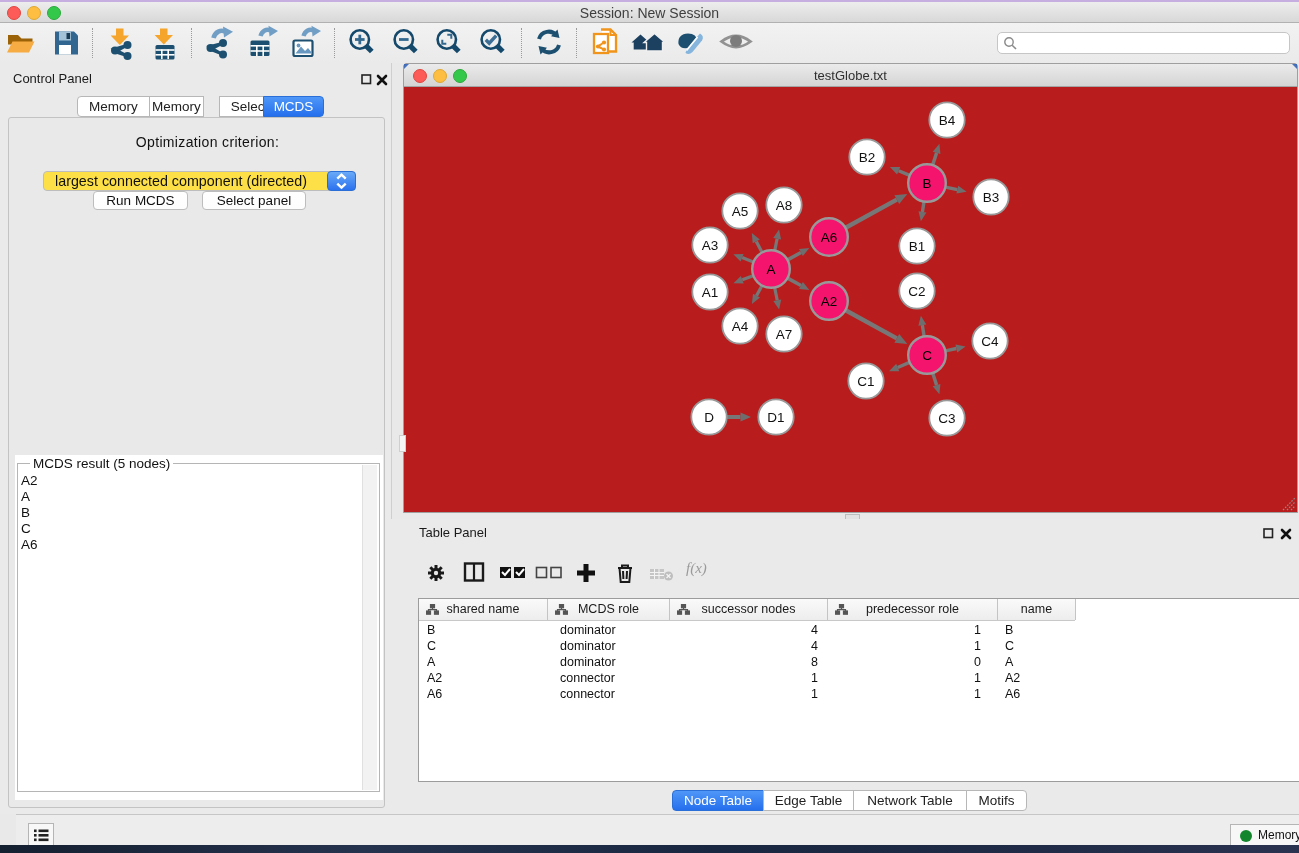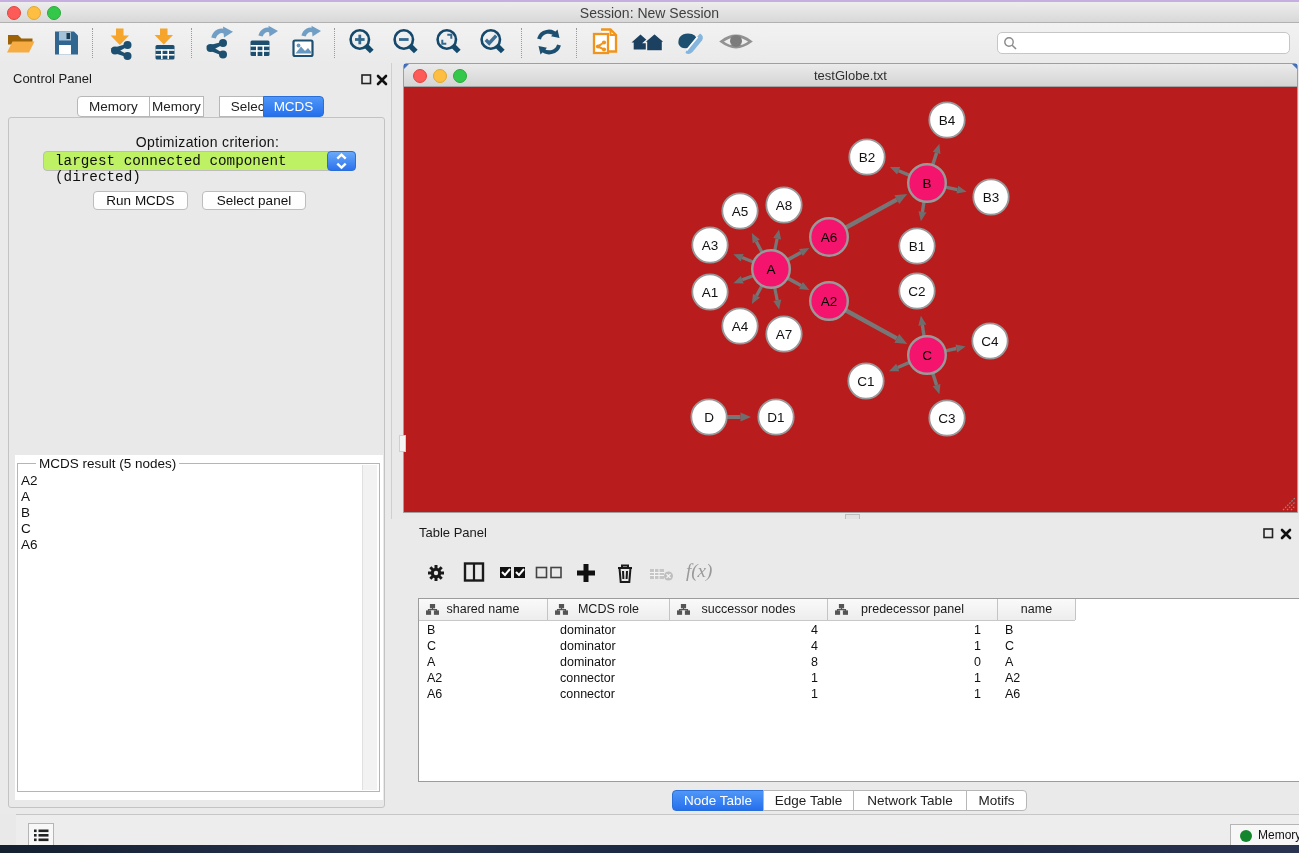--- a/index.html
+++ b/index.html
@@ -36,32 +36,32 @@
 #tabs{position:absolute;left:77px;top:33px;height:21px;}
 .tab{position:absolute;top:0;height:19px;background:#fff;border:1px solid #b7b7b7;
  font-size:13.5px;color:#222;text-align:center;line-height:19px;}
 .tab.first{border-radius:4px 0 0 4px;}
 .tab.sel{background:linear-gradient(#4f97f7,#256fee);color:#fff;
  border-color:#2a6fd8;border-radius:0 4px 4px 0;}
 #cp-box{position:absolute;left:8px;top:54px;width:375px;height:689px;
  border:1px solid #c3c3c3;border-radius:3px;background:#e9e9e9;}
 #opt-label{position:absolute;left:12px;width:100%;top:71px;text-align:center;
  font-size:14px;letter-spacing:0.35px;color:#111;}
-#dropdown{position:absolute;left:43px;top:88px;width:311px;height:18px;
- background:#bef264;border:1px solid #bdbdbd;border-radius:4px;font-family:Liberation Mono, monospace;}
+#dropdown{position:absolute;left:43px;top:108px;width:311px;height:18px;
+ background:#fde047;border:1px solid #bdbdbd;border-radius:4px;}
 #dropdown .txt{position:absolute;left:11px;top:1px;font-size:14.3px;color:#111;}
 #dropdown .cap{position:absolute;right:-1px;top:-1px;width:27px;height:18px;
  background:linear-gradient(#6aaaf8,#2c72ee);border:1px solid #2a6fd8;border-radius:4px;}
 .btn{position:absolute;height:17px;background:linear-gradient(#ffffff,#fdfdfd);
  border:1px solid #bdbdbd;border-radius:4px;font-size:13.5px;color:#111;
  text-align:center;line-height:17px;}
 #resultbox{position:absolute;left:15px;top:392px;width:368px;height:345px;background:#fff;}
 #fieldset{position:absolute;left:2px;top:8px;width:361px;height:327px;
  border:1px solid #b5b5b5;}
-#fieldset legend{position:absolute;left:18px;top:-8px;background:#fff;
+#fieldset legend{position:absolute;left:12px;top:-8px;background:#fff;
  font-size:13.5px;color:#111;padding:0 3px;}
 #mcds-list{position:absolute;left:4px;top:4px;font-size:13.5px;color:#111;line-height:16px;}
 #scrolltrack{position:absolute;right:1px;top:1px;width:14px;height:325px;
  background:#f2f2f2;border-left:1px solid #e0e0e0;}
 
 #statusbar{left:0;top:814px;width:1299px;height:31px;background:#ededed;
  border-top:1px solid #c6c6c6;margin-left:16px;}
 #listbtn{position:absolute;left:12px;top:8px;width:24px;height:23px;
  background:#f8f8f8;border:1px solid #b5b5b5;}
 #membtn{position:absolute;left:1214px;top:9px;width:75px;height:22px;
@@ -423,21 +423,21 @@
   <g stroke="#fff" stroke-width="1">
           <line x1="1" y1="5.5" x2="15" y2="5.5"></line>
           <line x1="1" y1="8.5" x2="15" y2="8.5"></line>
           <line x1="5.5" y1="2" x2="5.5" y2="12"></line>
           <line x1="10" y1="2" x2="10" y2="12"></line>
         </g>
   <circle cx="19.5" cy="9" r="4.5" fill="#8a8a8a"></circle>
         <path d="M17.5 7 l4 4 M21.5 7 l-4 4" stroke="#fff" stroke-width="1.3"></path>
       </g>
  </svg>
- <div style="position:absolute;left:295px;top:41px;font-size:19px;color:#9a9a9a;font-family:'Liberation Serif',serif;font-style:italic;">f(x)</div>
+ <div style="position:absolute;left:295px;top:41px;font-size:15px;color:#9a9a9a;font-family:'Liberation Serif',serif;font-style:italic;">f(x)</div>
 
  <div style="position:absolute;left:27px;top:79px;width:1004px;height:184px;background:#fff;border:1px solid #9c9c9c;box-sizing:border-box;">
   <div id="thead" style="position:absolute;left:0;top:0;width:656px;height:21px;background:linear-gradient(#fafafa,#ededed);border-bottom:1px solid #c8c8c8;"></div>
   <div style="position:absolute;left:0px;top:0;width:129px;height:21px;border-right:1px solid #c4c4c4;box-sizing:border-box;">
 <svg width="13" height="11" style="position:absolute;left:7px;top:5px">
           <g fill="none" stroke="#555" stroke-width="1.2">
             <rect x="4.5" y="0.5" width="4" height="3.2" fill="#555"></rect>
             <rect x="0.5" y="7" width="4" height="3.2" fill="#555"></rect>
             <rect x="8.5" y="7" width="4" height="3.2" fill="#555"></rect>
             <path d="M6.5 3.7 v2 M2.5 7 v-1.3 h8 V7"></path>
@@ -469,21 +469,21 @@
       </div>
 <div style="position:absolute;left:409px;top:0;width:170px;height:21px;border-right:1px solid #c4c4c4;box-sizing:border-box;">
 <svg width="13" height="11" style="position:absolute;left:7px;top:5px">
           <g fill="none" stroke="#555" stroke-width="1.2">
             <rect x="4.5" y="0.5" width="4" height="3.2" fill="#555"></rect>
             <rect x="0.5" y="7" width="4" height="3.2" fill="#555"></rect>
             <rect x="8.5" y="7" width="4" height="3.2" fill="#555"></rect>
             <path d="M6.5 3.7 v2 M2.5 7 v-1.3 h8 V7"></path>
           </g>
         </svg>
-<div style="position:absolute;left:0;right:0;top:3px;text-align:center;font-size:12.5px;color:#1a1a1a;">predecessor panel</div>
+<div style="position:absolute;left:0;right:0;top:3px;text-align:center;font-size:12.5px;color:#1a1a1a;">predecessor role</div>
       </div>
 <div style="position:absolute;left:579px;top:0;width:78px;height:21px;border-right:1px solid #c4c4c4;box-sizing:border-box;">
 <div style="position:absolute;left:0;right:0;top:3px;text-align:center;font-size:12.5px;color:#1a1a1a;">name</div>
       </div>
 <div style="position:absolute;left:8px;top:24px;font-size:12.5px;color:#111;">B</div>
 <div style="position:absolute;left:141px;top:24px;font-size:12.5px;color:#111;">dominator</div>
 <div style="position:absolute;left:309px;top:24px;width:90px;text-align:right;font-size:12.5px;color:#111;">4</div>
 <div style="position:absolute;left:472px;top:24px;width:90px;text-align:right;font-size:12.5px;color:#111;">1</div>
 <div style="position:absolute;left:586px;top:24px;font-size:12.5px;color:#111;">B</div>
 <div style="position:absolute;left:8px;top:40px;font-size:12.5px;color:#111;">C</div>

